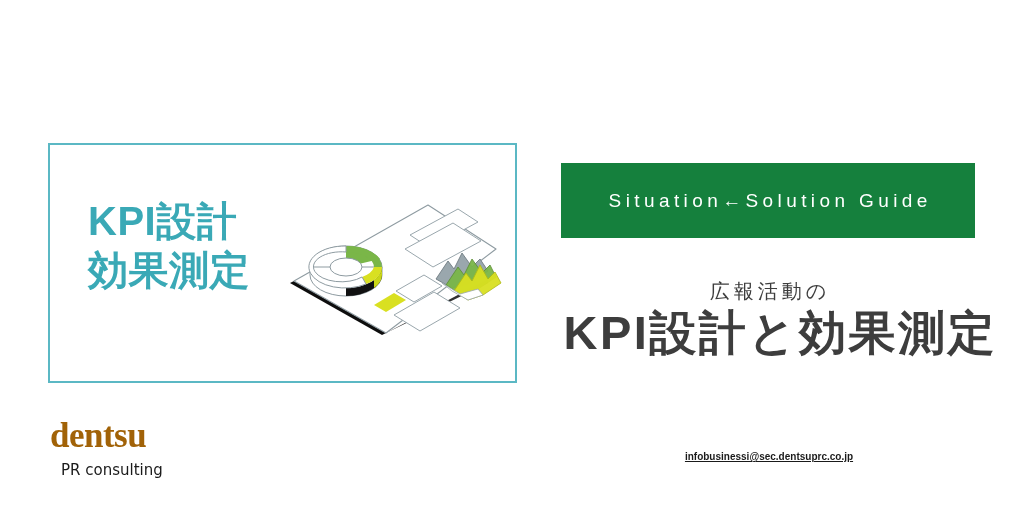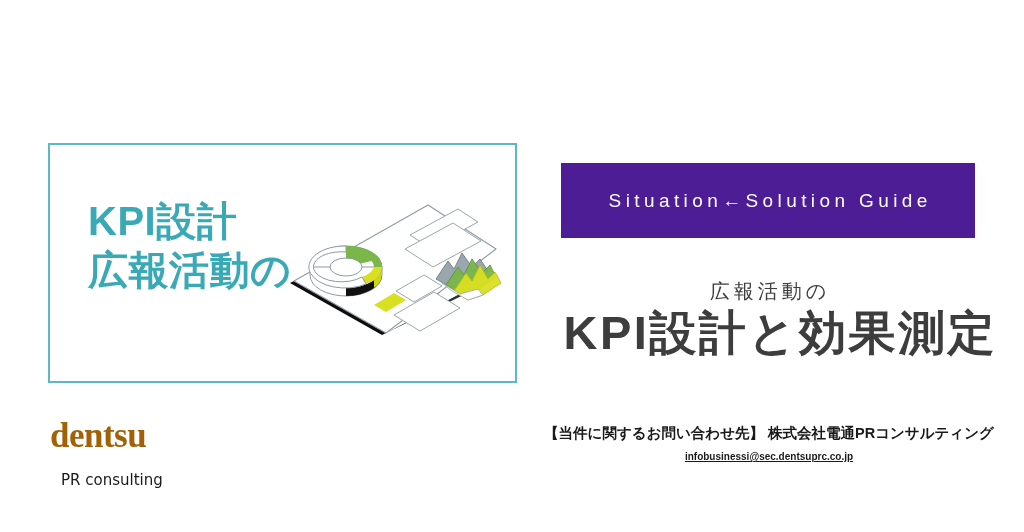--- a/index.html
+++ b/index.html
@@ -66,32 +66,32 @@
     letter-spacing: -0.5px;
     line-height: 1;
   }
   .logo-sub {
     font-family: "DejaVu Sans", sans-serif;
     font-size: 15px;
     font-weight: normal;
     color: #1a1a1a;
     letter-spacing: 0px;
     line-height: 1;
-    margin-top: 20px;
+    margin-top: 10px;
     margin-left: 11px;
   }
 
   
   .banner {
     position: absolute;
     left: 561px;
     top: 163px;
     width: 414px;
     height: 75px;
-    background: #4c1d95;
+    background: #15803d;
     display: flex;
     align-items: center;
     justify-content: center;
     box-sizing: border-box;
   }
   .banner-text {
     color: #ffffff;
     font-size: 19px;
     font-weight: normal;
     letter-spacing: 4.4px;
@@ -154,21 +154,21 @@
   }
 </style>
 </head>
 <body>
 
 <div class="slide">
 
   <div class="visual-panel">
 
     <div class="panel-title">KPI設計
-広報活動の</div>
+効果測定</div>
 
     <div class="panel-art">
       <svg viewBox="0 0 225 160" width="225" height="160" xmlns="http://www.w3.org/2000/svg">
 
         <path d="M8 96 L100 148 L104 146 L12 94 Z" fill="#0d0d0d"></path>
         <path d="M100 148 L206 96 L206 92 L104 146 Z" fill="#0d0d0d" opacity="0.85"></path>
 
         <path d="M12 94 L146 18 L214 62 L104 146 Z" fill="#ffffff" stroke="#8e9ba1" stroke-width="1.1" stroke-linejoin="round"></path>
 
         <path d="M128 48 L176 22 L196 35 L148 61 Z" fill="#ffffff" stroke="#9aa7ad" stroke-width="1"></path>
@@ -210,19 +210,18 @@
   </div>
 
   <div class="banner">
     <span class="banner-text">Situation←Solution Guide</span>
   </div>
 
   <div class="eyebrow">広報活動の</div>
 
   <div class="headline">KPI設計と効果測定</div>
 
-  <div class="contact">【当件に関するお問い合わせ先】 株式会社電通PRコンサルティング</div>
 
   <div class="contact-mail">
     <span class="mail">infobusinessi@sec.dentsuprc.co.jp</span>
   </div>
 
 </div>
 
 </body></html>

